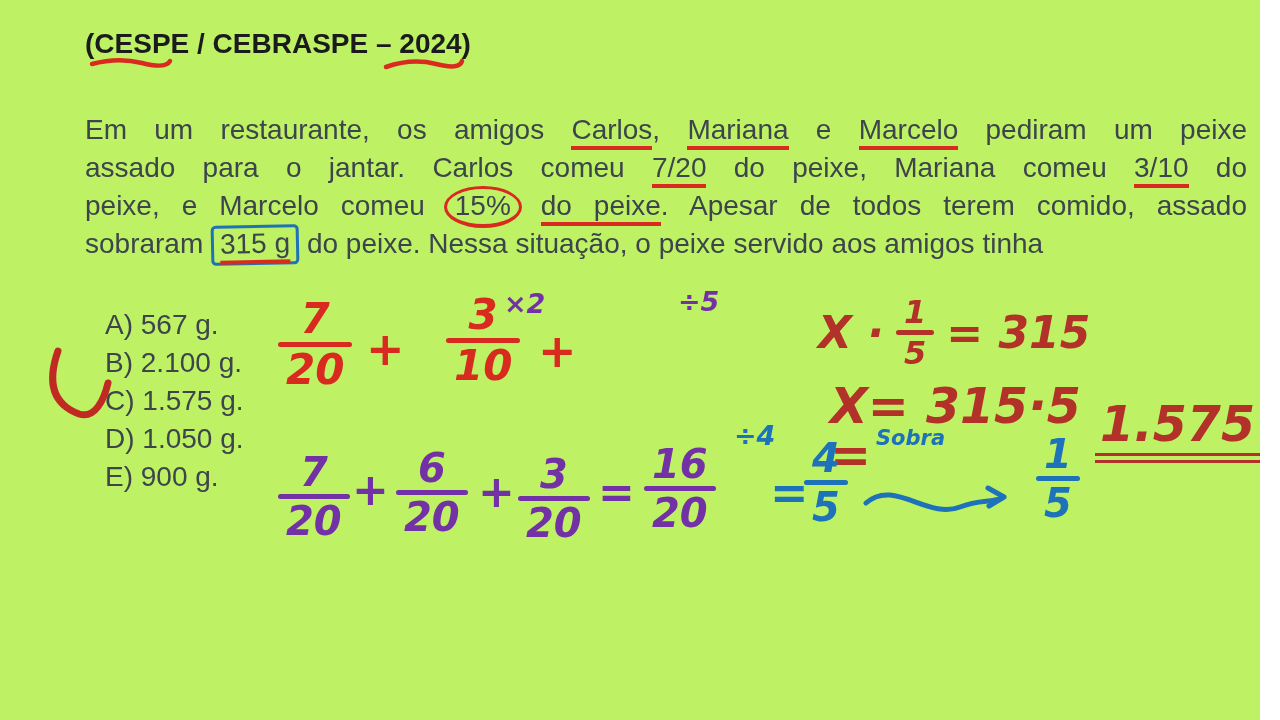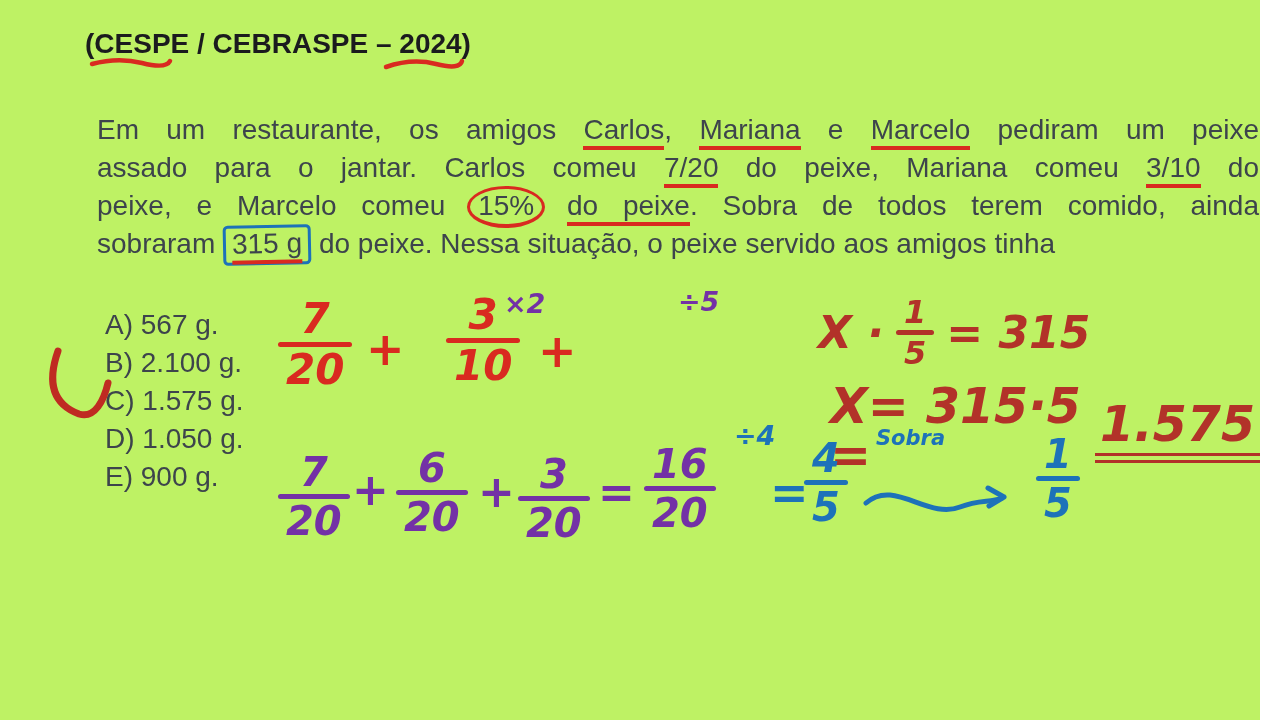--- a/index.html
+++ b/index.html
@@ -1,21 +1,21 @@
 <!DOCTYPE html>
 <html><head>
 <meta charset="utf-8">
 <style>
   html,body{margin:0;padding:0;background:#ffffff;}
   .canvas{position:relative;width:1260px;height:720px;background:#bef264;overflow:hidden;
           font-family:"Liberation Sans",sans-serif;color:#3d444c;}
 
   
   .header{position:absolute;left:85px;top:28px;font-size:28px;font-weight:700;color:#1b1b1e;}
-  .para{position:absolute;left:85px;top:111px;width:1162px;font-size:28px;line-height:38px;color:#3d444c;margin-left:12px;}
+  .para{position:absolute;left:85px;top:111px;width:1162px;font-size:28px;line-height:38px;color:#3d444c;}
   .para .line{text-align:justify;text-align-last:justify;white-space:normal;}
   .para .line.last{text-align-last:left;}
   .options{position:absolute;left:85px;top:306px;font-size:28px;line-height:38px;color:#3d444c;margin-left:20px;}
   .options .opt{white-space:nowrap;}
 
   
   .u-red{border-bottom:4px solid #d92a20;padding-bottom:1px;}
   .circle-red{border:3px solid #d92a20;border-radius:50%;padding:1px 8px 3px;margin:0 -3px;
               border-bottom-width:4px;}
   .box-blue{display:inline-block;border:3.5px solid #1d72b9;border-radius:5px;padding:0 6px 2px;
@@ -41,21 +41,21 @@
 </head>
 <body>
 
 <div class="canvas">
 
   <div class="header">(CESPE / CEBRASPE – 2024)</div>
 
   <div class="para">
     <div class="line"><span>Em um restaurante, os amigos </span><span class="u-red">Carlos</span><span>, </span><span class="u-red">Mariana</span><span> e </span><span class="u-red">Marcelo</span><span> pediram um peixe</span></div>
     <div class="line"><span>assado para o jantar. Carlos comeu </span><span class="u-red">7/20</span><span> do peixe, Mariana comeu </span><span class="u-red">3/10</span><span> do</span></div>
-    <div class="line"><span>peixe, e Marcelo comeu </span><span class="circle-red">15%</span><span> </span><span class="u-red">do peixe</span><span>. Sobra de todos terem comido, ainda</span></div>
+    <div class="line"><span>peixe, e Marcelo comeu </span><span class="circle-red">15%</span><span> </span><span class="u-red">do peixe</span><span>. Apesar de todos terem comido, assado</span></div>
     <div class="line last"><span>sobraram </span><span class="box-blue"><span class="u-red">315 g</span></span><span> do peixe. Nessa situação, o peixe servido aos amigos tinha</span></div>
   </div>
 
   <div class="options">
     <div class="opt">A) 567 g.</div>
     <div class="opt">B) 2.100 g.</div>
     <div class="opt">C) 1.575 g.</div>
     <div class="opt">D) 1.050 g.</div>
     <div class="opt">E) 900 g.</div>
   </div>

